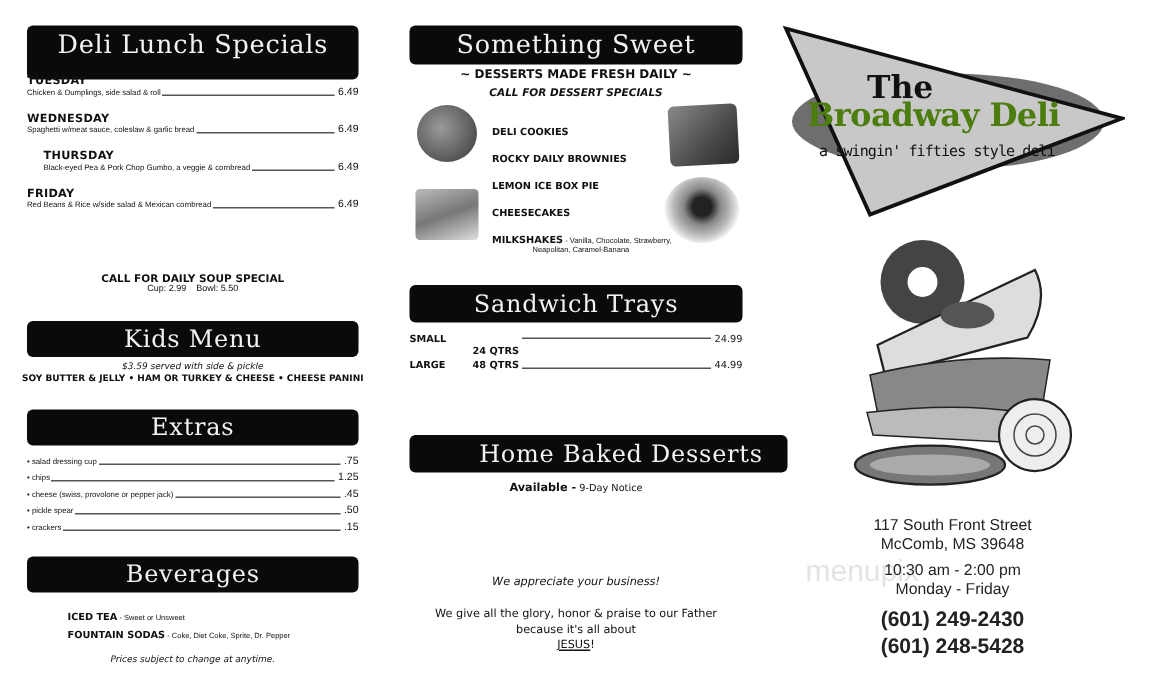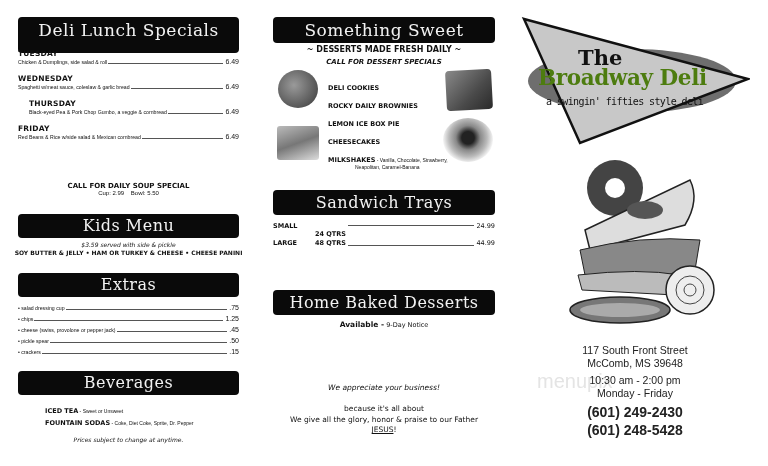--- a/index.html
+++ b/index.html
@@ -146,31 +146,31 @@
     <span style="font-size:6.5px;">24.99</span>
   </div>
   <div style="display:flex; height:14px; align-items:flex-end;">
     <span class="bold" style="font-size:6.5px; width:42px;">LARGE</span>
     <span class="bold" style="font-size:6.5px;">48 QTRS</span>
     <span style="flex:1; border-bottom:0.7px solid #555; margin:0 2px 1.5px 2px;"></span>
     <span style="font-size:6.5px;">44.99</span>
   </div>
 </div>
 
-<div class="banner" style="left:273px; top:290px; width:222px; height:25px; font-size:16px; line-height:25px;">
+<div class="banner" style="left:273px; top:290px; width:222px; height:25px; font-size:16px; line-height:25px;padding-left:30px;">
   <span>Home Baked Desserts</span>
 </div>
 <div class="abs center" style="left:273px; top:320px; width:222px; font-size:7.5px;">
   <span class="bold">Available -</span><span style="font-size:6.5px;"> 9-Day Notice</span>
 </div>
 
 <div class="abs center" style="left:265px; top:383px; width:238px; font-size:7.5px; font-style:italic;">We appreciate your business!</div>
 <div class="abs center" style="left:265px; top:404px; width:238px; font-size:7.5px; line-height:10.5px;">
+  <div>We give all the glory, honor &amp; praise to our Father</div>
   <div>because it's all about</div>
-  <div>We give all the glory, honor &amp; praise to our Father</div>
   <div><span style="text-decoration:underline;">JESUS</span><span>!</span></div>
 </div>
 
 <div class="abs" style="left:520px; top:15px; width:230px; height:130px;">
   <svg width="230" height="130" viewBox="0 0 230 130">
     <ellipse cx="112" cy="66" rx="104" ry="32" fill="#6e6e6e"></ellipse>
     <polygon points="4,4 228,64 60,128" fill="#c8c8c8" stroke="#111" stroke-width="2.5"></polygon>
   </svg>
   <div class="abs" style="left:58px; top:30px; font-family:'DejaVu Serif',serif; font-weight:bold; font-size:21px; color:#111;">The</div>
   <div class="abs" style="left:18px; top:50px; font-family:'DejaVu Serif',serif; font-weight:bold; font-size:21.5px; color:#4d7c0f; white-space:nowrap; letter-spacing:-0.4px;">Broadway Deli</div>

